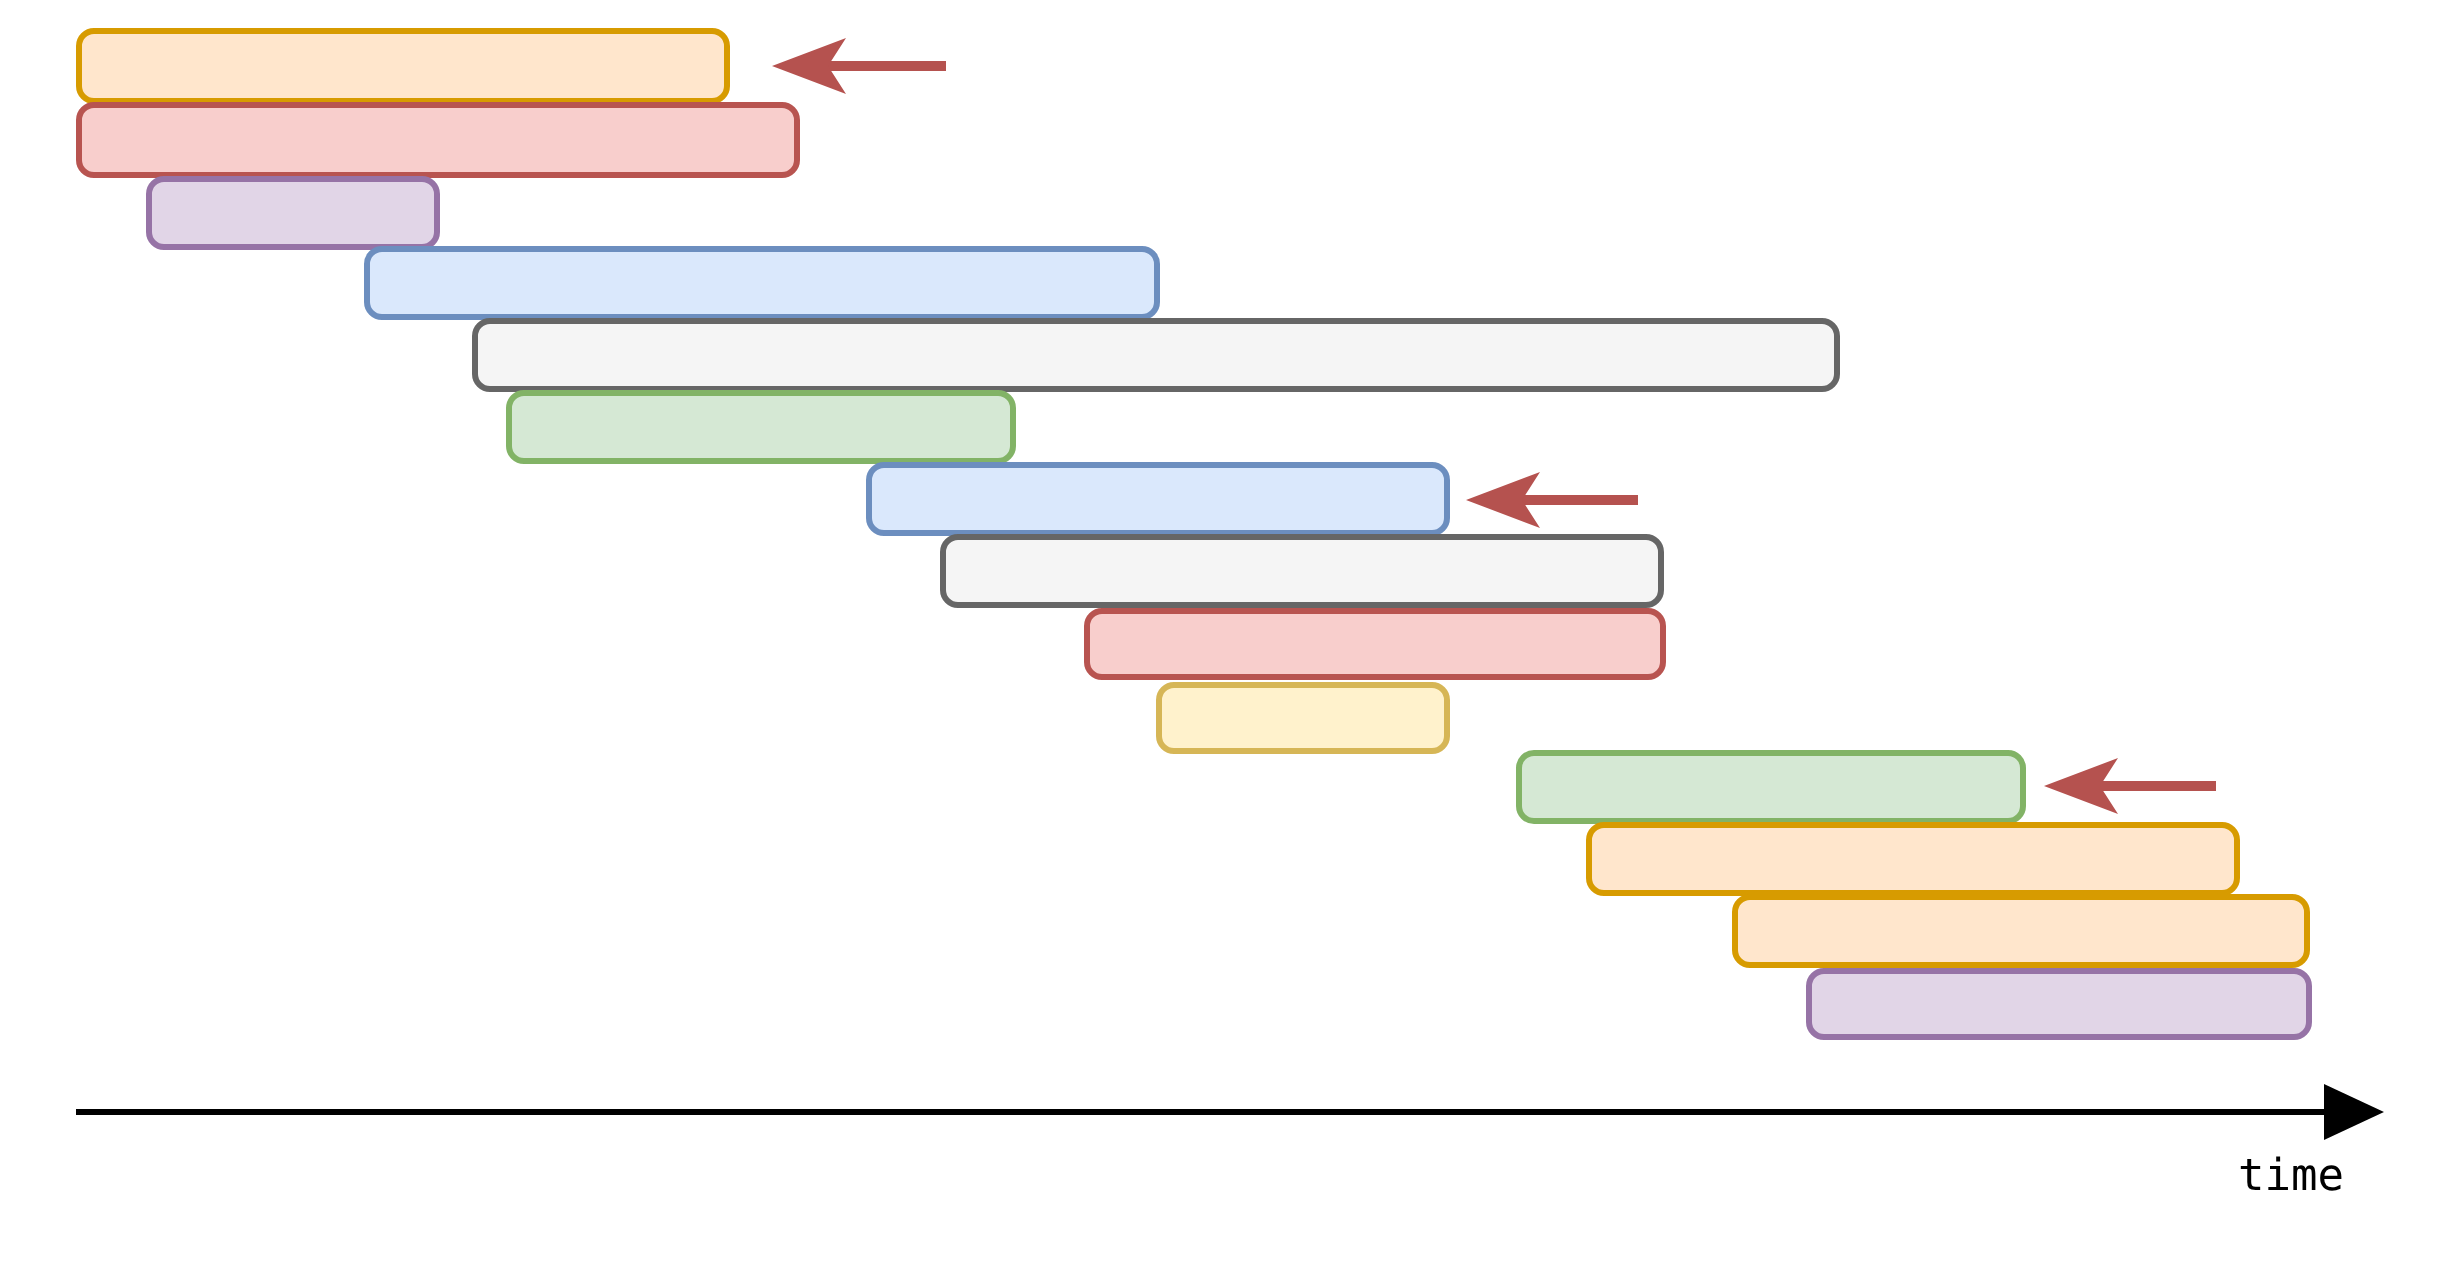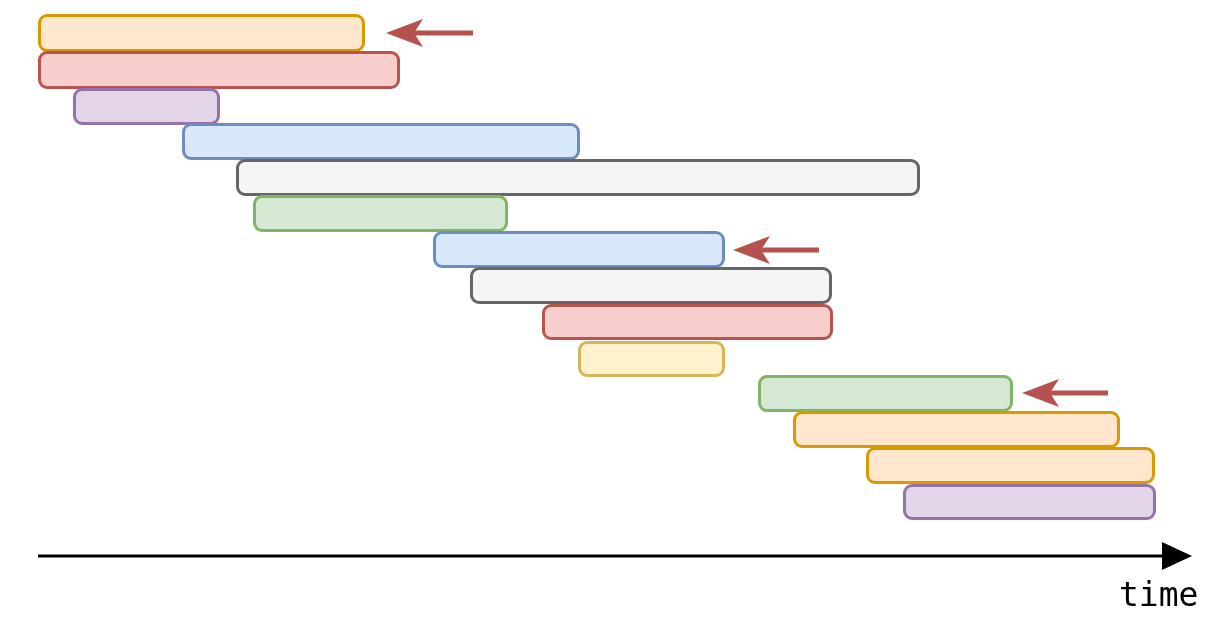--- a/index.html
+++ b/index.html
@@ -29,21 +29,21 @@
   #time-axis {
     position: absolute;
     left: 0;
     top: 0;
     pointer-events: none;
   }
   .axis-label {
     position: absolute;
     left: 1119px;
     top: 577px;
-    font-size: 33px;
+    font-size: 22px;
     line-height: 1.1;
     color: #000000;
     letter-spacing: 0px;
   }
 </style>
 </head>
 <body>
 
 <div class="canvas">
   <div id="bars-layer">

